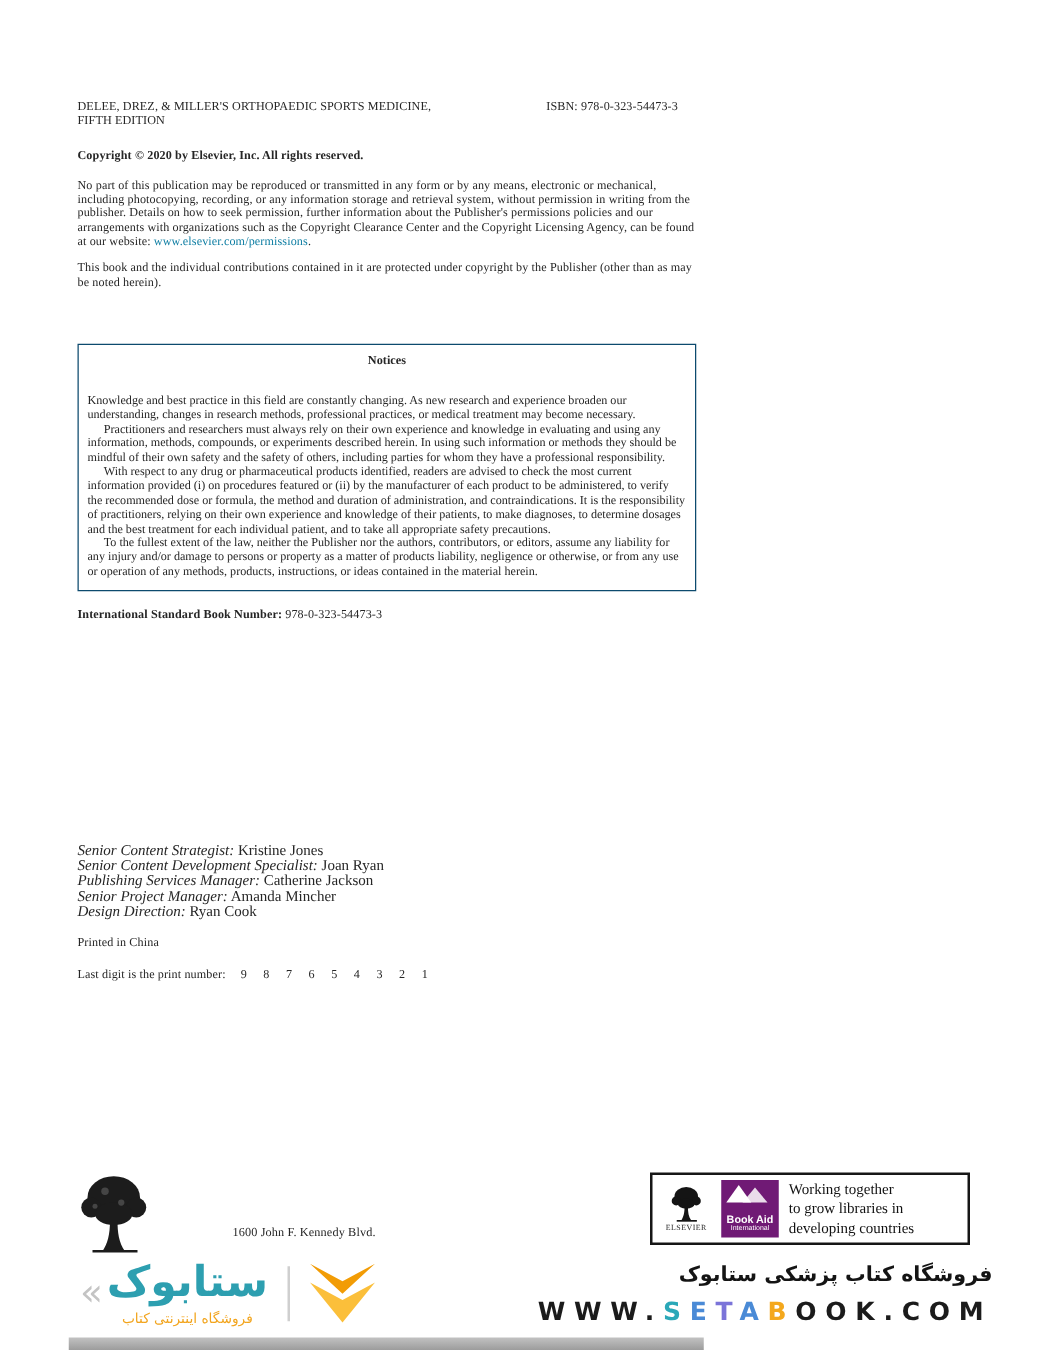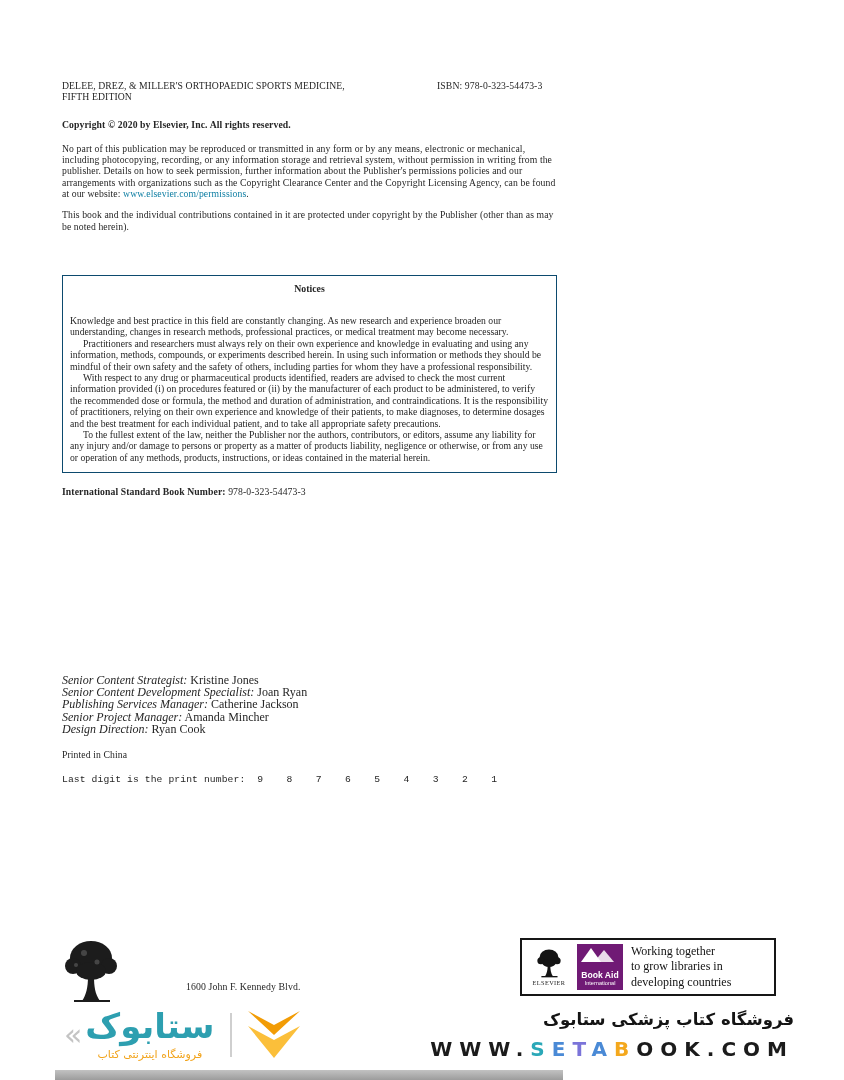--- a/index.html
+++ b/index.html
@@ -31,21 +31,21 @@
 
   .prev { margin-top: 22px; }
   .isbnline { margin-top: 13px; }
   .isbnline .lbl { font-weight: bold; }
 
   .credits { margin-top: 176px; }
   .credits div { font-size: 12px; line-height: 12.4px; }
   .credits .role { font-style: italic; }
 
   .printed { margin-top: 13px; }
-  .printnum { margin-top: 14px; font-family: Liberation Mono, monospace; }
+  .printnum { margin-top: 14px; }
   .printnum .digits { white-space: pre; margin-left: 12px; letter-spacing: 1.5px; }
 
   .tree { position: absolute; left: 62px; top: 938px; }
   .address { position: absolute; left: 186px; top: 981px; font-size: 9.8px; }
 
   .bookaid {
     position: absolute; left: 520px; top: 938px;
     width: 256px; height: 58px;
     border: 2px solid #161616;
     background: #fff;

